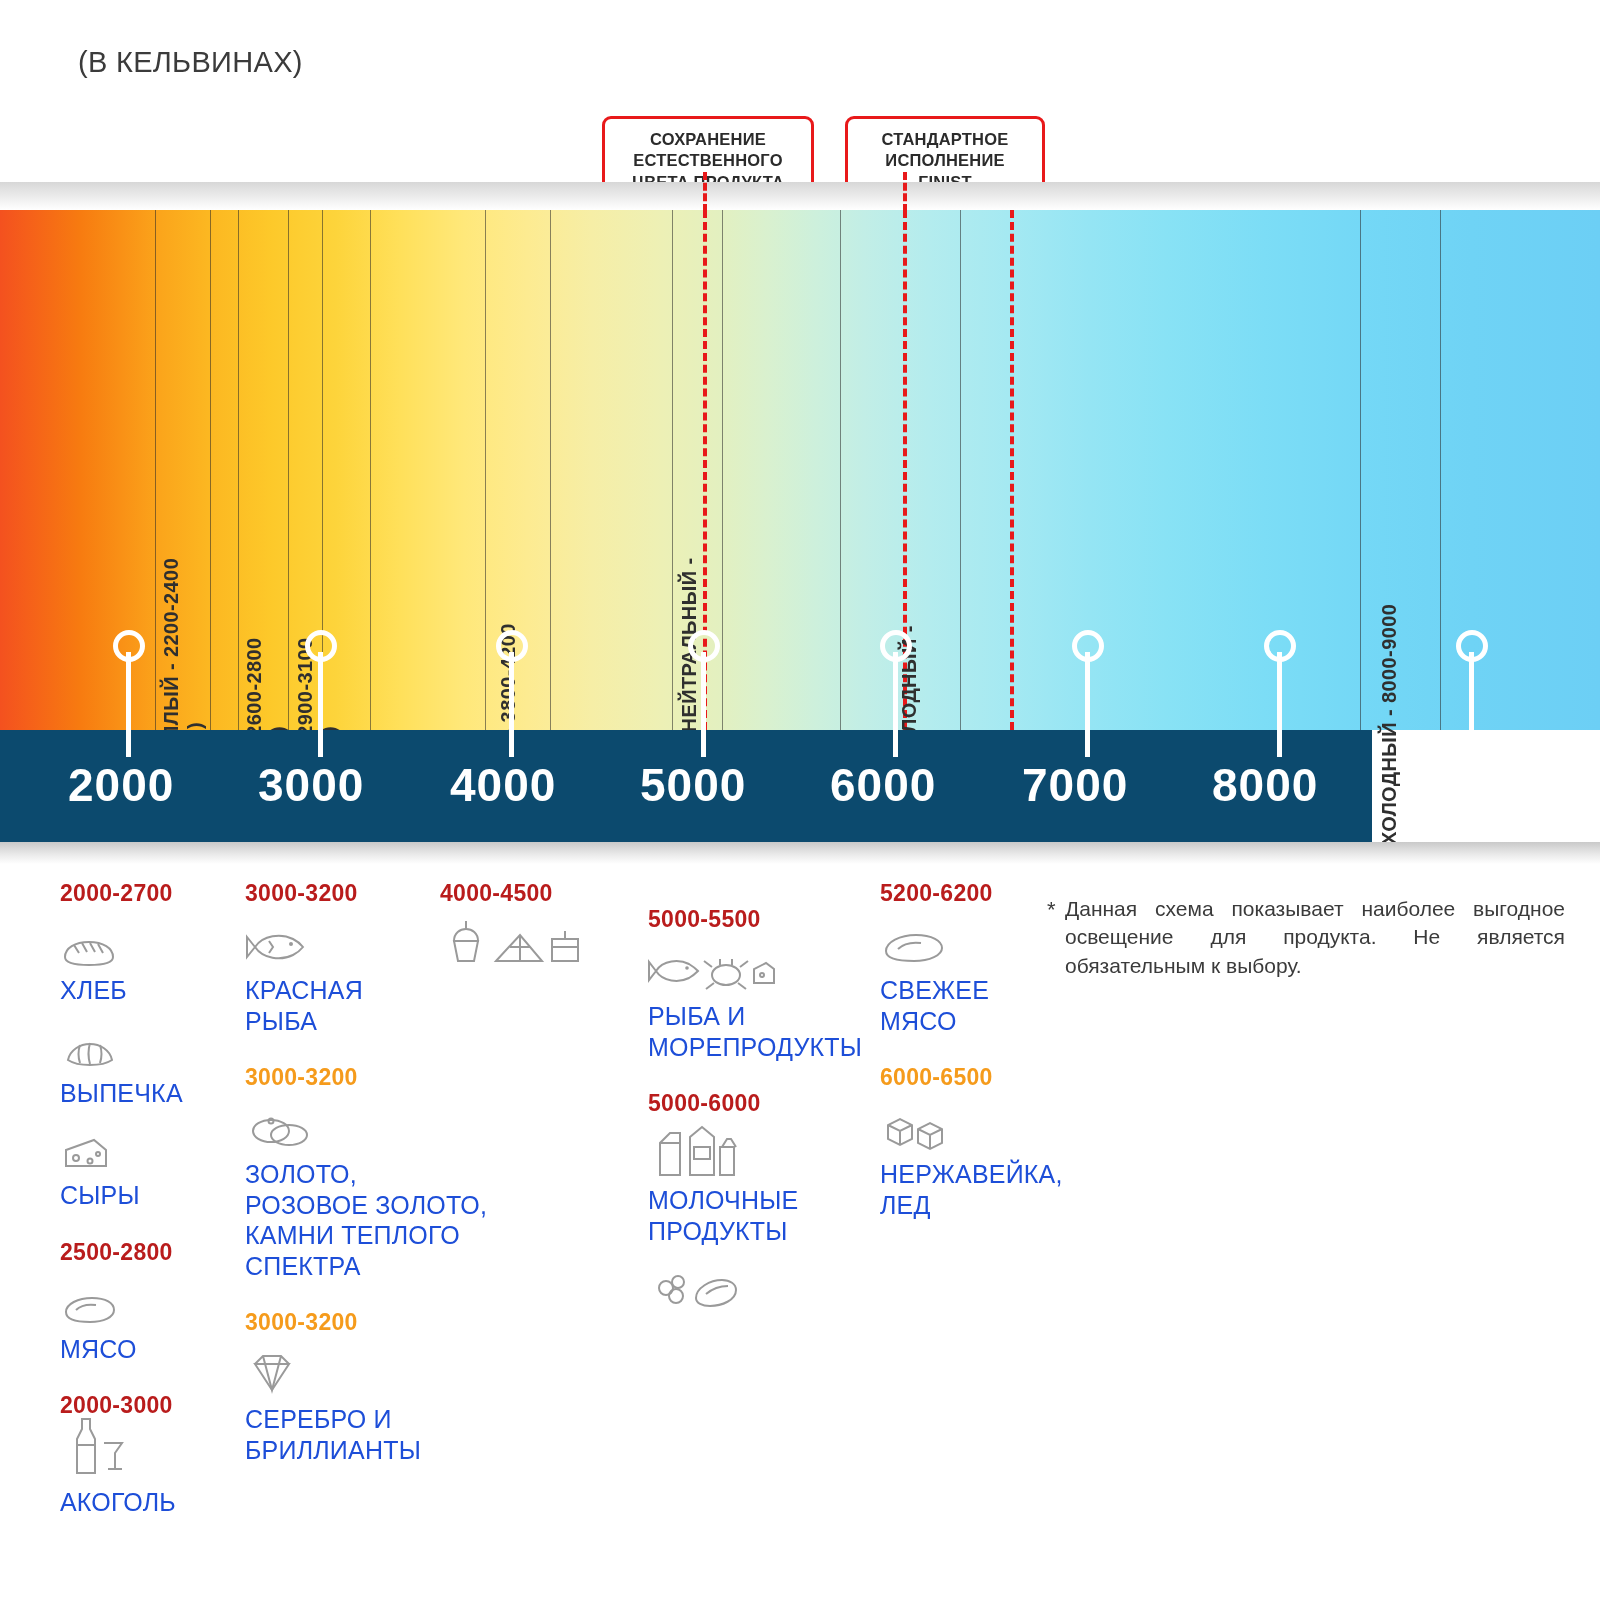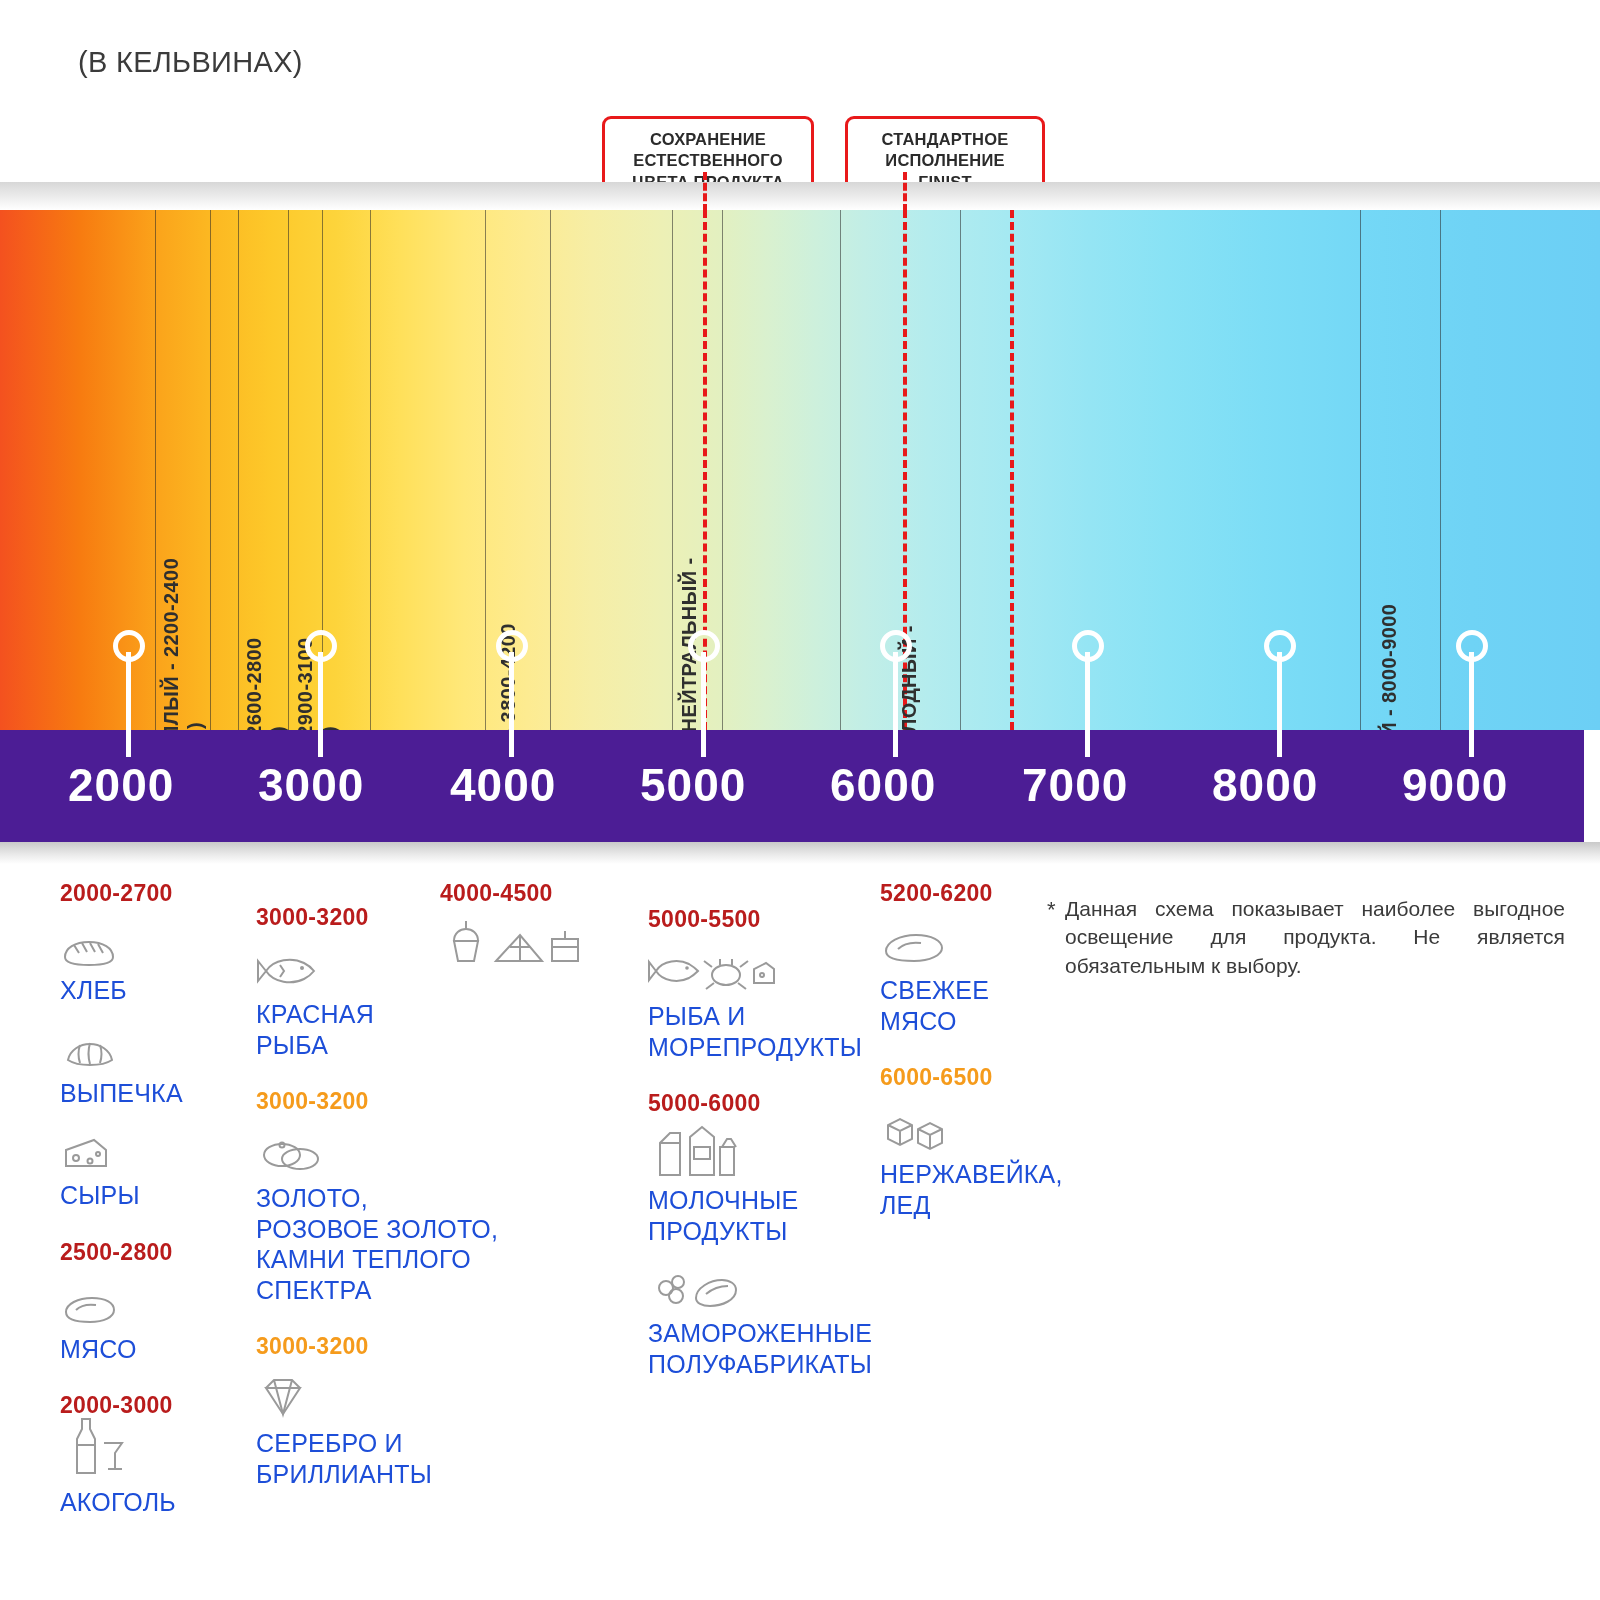--- a/index.html
+++ b/index.html
@@ -98,22 +98,22 @@
   .dash-line{
     position:absolute;top:0;width:0;height:520px;
     border-left:4px dashed #e8191a;
   }
   .dash-stem{
     position:absolute;width:0;border-left:4px dashed #e8191a;
   }
 
   
   #scalebar{
-    position:absolute;left:0;top:548px;width:1584px;height:112px;
-    background:#4c1d95;
+    position:absolute;left:0;top:548px;width:1372px;height:112px;
+    background:#0c4a6e;
   }
   #scale-bottom-shadow{
     position:absolute;left:0;top:660px;width:1600px;height:22px;
     background:linear-gradient(to bottom,#c9c9c9 0%,#e9e9e9 55%,#ffffff 100%);
   }
   .tick-circle{
     position:absolute;width:32px;height:32px;border-radius:50%;
     border:5px solid #ffffff;background:transparent;box-sizing:border-box;
   }
   .tick-stem{
@@ -278,21 +278,21 @@
         <svg width="70" height="70" viewBox="0 0 70 70">
           <path d="M22 8h8v10l5 10v34H17V28l5-10z" fill="none" stroke="#9a9a9a" stroke-width="2"></path>
           <path d="M17 34h18" fill="none" stroke="#9a9a9a" stroke-width="2"></path>
           <path d="M44 32h18l-7 10v16M48 58h14" fill="none" stroke="#9a9a9a" stroke-width="2"></path>
         </svg>
       </div>
       <div class="grp-label">АКОГОЛЬ</div>
     </div>
   </div>
 
-  <div class="col" style="left:256px;width:250px;margin-top:24px;">
+  <div class="col" style="left:245px;width:250px;">
     <div class="grp">
       <div class="grp-range red">3000-3200</div>
       <div class="icons">
         <svg width="70" height="44" viewBox="0 0 70 44">
           <path d="M10 22c8-12 26-14 38-8 6 3 10 8 10 8s-4 5-10 8c-12 6-30 4-38-8z" fill="none" stroke="#9a9a9a" stroke-width="2"></path>
           <path d="M10 22L2 12v20z" fill="none" stroke="#9a9a9a" stroke-width="2"></path>
           <circle cx="46" cy="19" r="2" fill="#9a9a9a"></circle>
           <path d="M24 16l4 6-4 6" fill="none" stroke="#9a9a9a" stroke-width="2"></path>
         </svg>
       </div>
@@ -384,22 +384,20 @@
       <div style="height:14px"></div>
       <div class="icons">
         <svg width="100" height="44" viewBox="0 0 100 44">
           <circle cx="18" cy="20" r="7" fill="none" stroke="#9a9a9a" stroke-width="2"></circle>
           <circle cx="30" cy="14" r="6" fill="none" stroke="#9a9a9a" stroke-width="2"></circle>
           <circle cx="28" cy="28" r="7" fill="none" stroke="#9a9a9a" stroke-width="2"></circle>
           <path d="M48 30c0-10 14-18 26-18 8 0 14 4 14 10 0 10-14 16-26 16-8 0-14-3-14-8z" fill="none" stroke="#9a9a9a" stroke-width="2"></path>
           <path d="M58 26c6-5 14-8 22-8" fill="none" stroke="#9a9a9a" stroke-width="2"></path>
         </svg>
       </div>
-      <div class="grp-label" style="white-space:pre-line">ЗАМОРОЖЕННЫЕ
-ПОЛУФАБРИКАТЫ</div>
     </div>
   </div>
 
   <div class="col" style="left:880px;width:190px;">
     <div class="grp">
       <div class="grp-range red">5200-6200</div>
       <div class="icons">
         <svg width="66" height="40" viewBox="0 0 66 40">
           <path d="M6 22c0-9 14-16 30-16s26 6 26 13-12 13-28 13S6 30 6 22z" fill="none" stroke="#9a9a9a" stroke-width="2"></path>
           <path d="M18 20c5-5 14-7 23-6" fill="none" stroke="#9a9a9a" stroke-width="2"></path>

